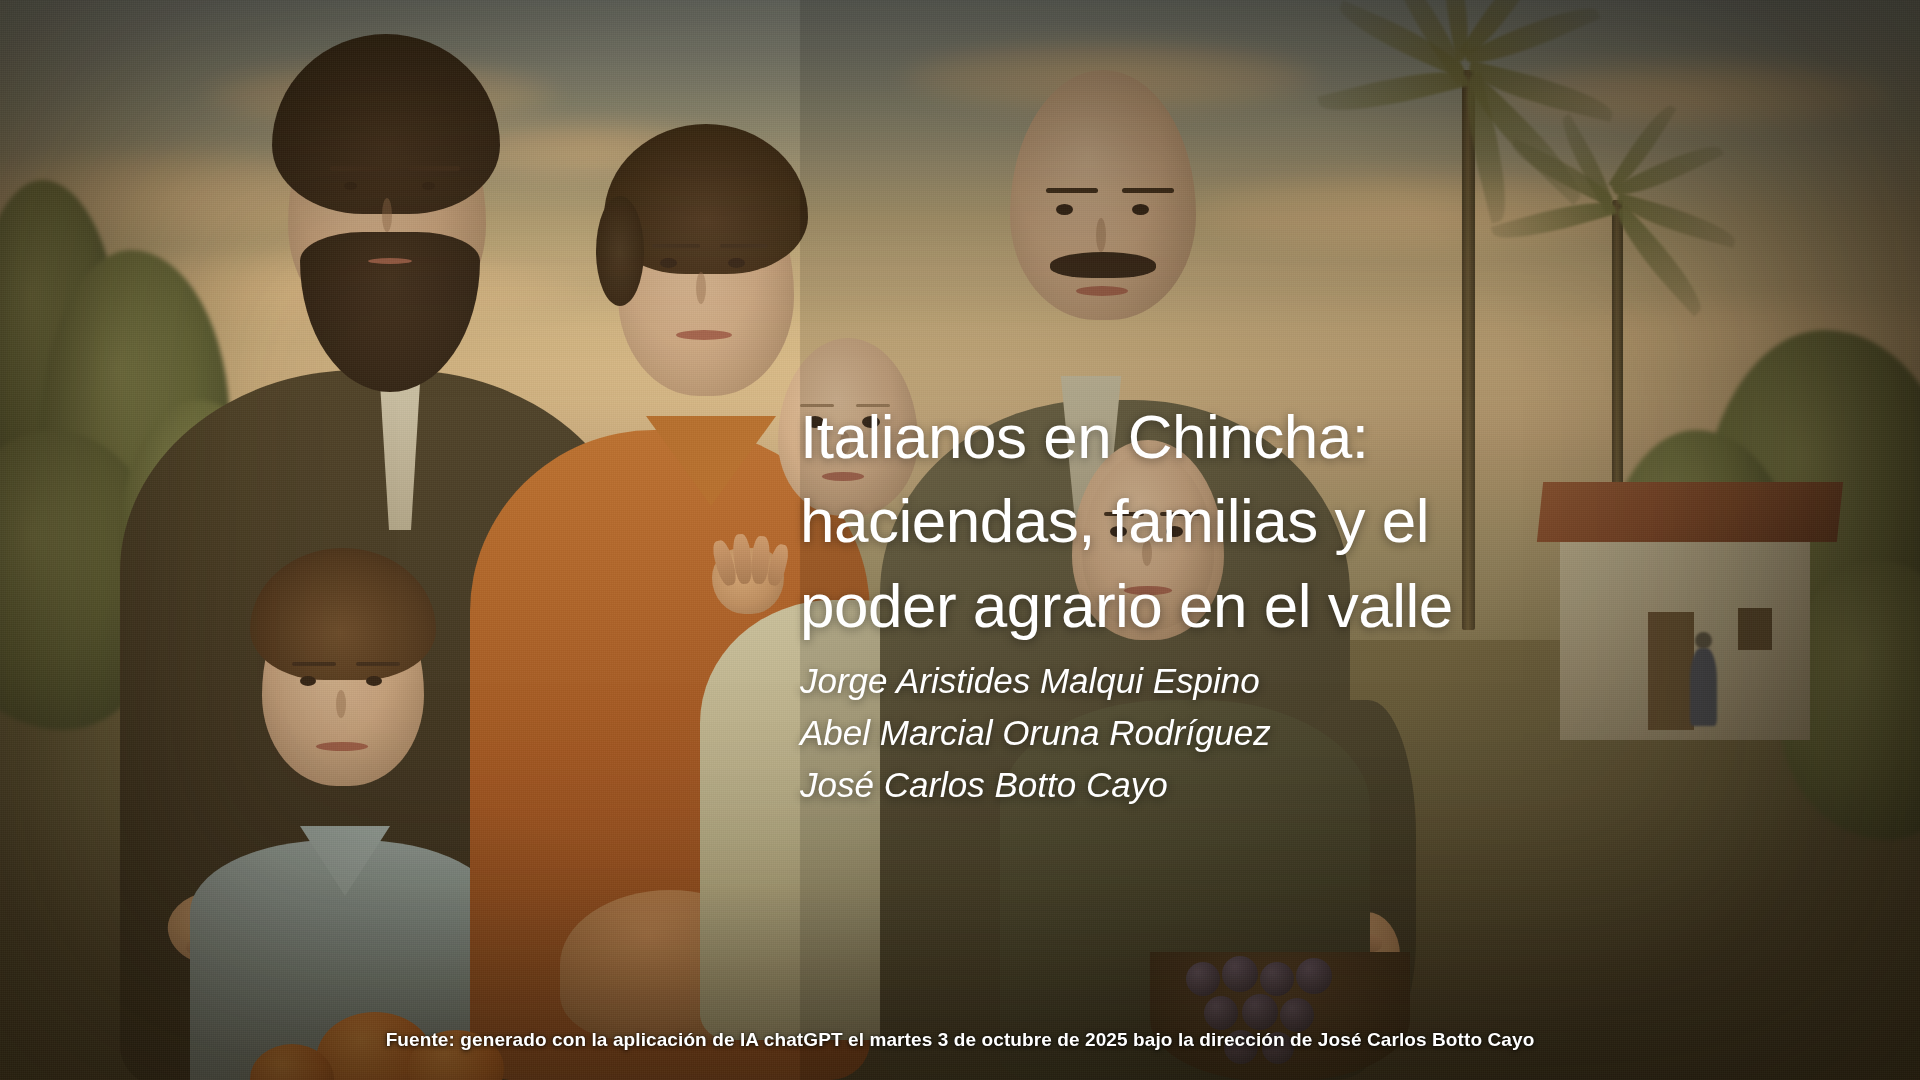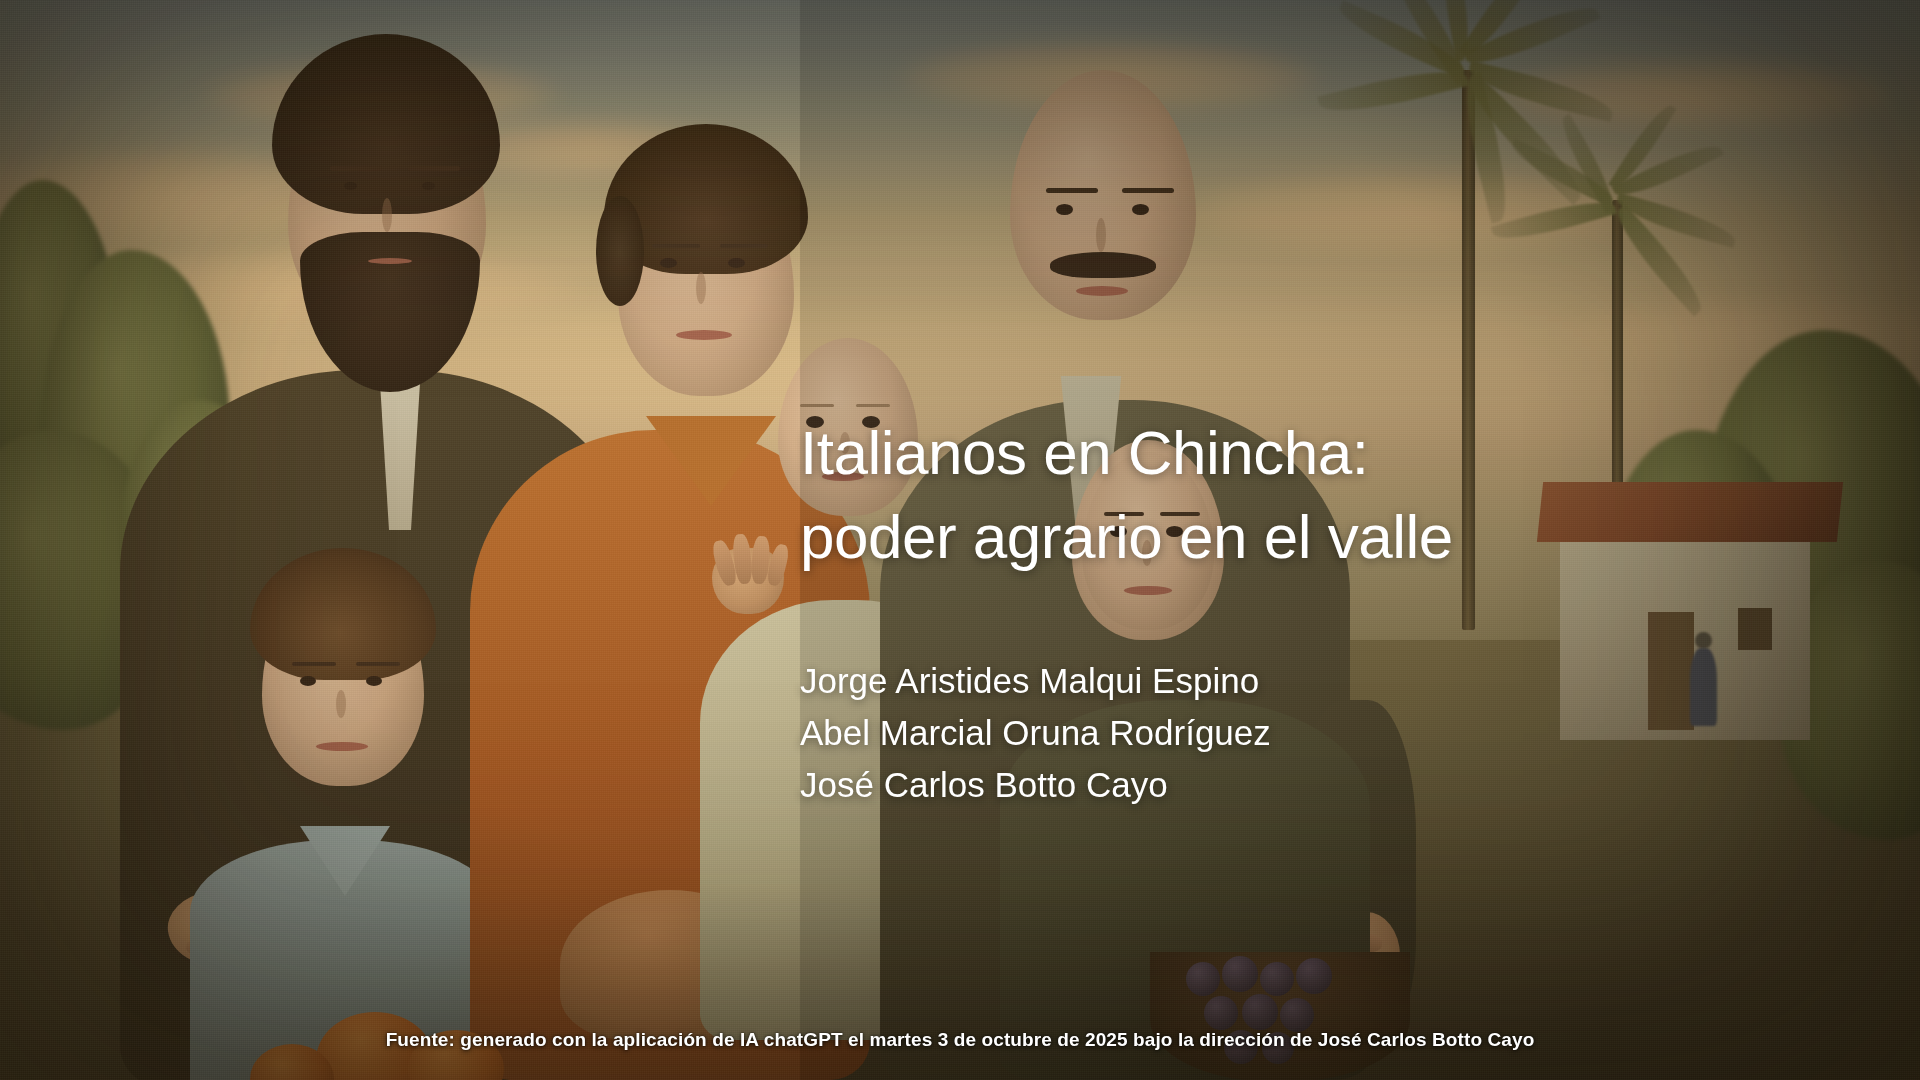--- a/index.html
+++ b/index.html
@@ -260,21 +260,21 @@
     font-weight: 700;
     font-size: 62px;
     line-height: 1.18;
     letter-spacing: -0.5px;
     text-shadow: 0 2px 10px rgba(0,0,0,0.40);
   }
 
   .main-title {
     position: absolute;
     left: 800px;
-    top: 411px;
+    top: 395px;
     width: 700px;
     color: #ffffff;
     font-weight: 400;
     font-size: 62px;
     line-height: 1.36;
     letter-spacing: -0.5px;
     white-space: nowrap;
     text-shadow: 0 2px 10px rgba(0,0,0,0.40);
   }
   .main-title .tl { display: block; }
@@ -283,21 +283,21 @@
     position: absolute;
     left: 800px;
     top: 655px;
     width: 760px;
     color: #ffffff;
     font-weight: 400;
     font-size: 35px;
     line-height: 1.48;
     text-shadow: 0 2px 8px rgba(0,0,0,0.45);
   }
-  .authors .au { display: block; white-space: nowrap; }
+  .authors .au { display: block; white-space: nowrap; font-style: italic; }
 
   .source {
     position: absolute;
     left: 0;
     right: 0;
     top: 1029px;
     text-align: center;
     color: #ffffff;
     font-weight: 700;
     font-size: 19px;
@@ -478,20 +478,21 @@
     <div class="canvas-tex"></div>
   </div>
 
   <div class="scrim" id="scrim" style="left: 800px; right: 0px; background: rgba(0, 0, 0, 0.13);"></div>
 
   <div class="text-layer">
 
 
     <div class="main-title">
       <span class="tl">Italianos en Chincha:</span>
+      <span class="tl">haciendas, familias y el</span>
       <span class="tl">poder agrario en el valle</span>
     </div>
 
     <div class="authors">
       <span class="au">Jorge Aristides Malqui Espino</span>
       <span class="au">Abel Marcial Oruna Rodríguez</span>
       <span class="au">José Carlos Botto Cayo</span>
     </div>
 
     <div class="source">Fuente: generado con la aplicación de IA chatGPT el martes 3 de octubre de 2025 bajo la dirección de José Carlos Botto Cayo</div>

